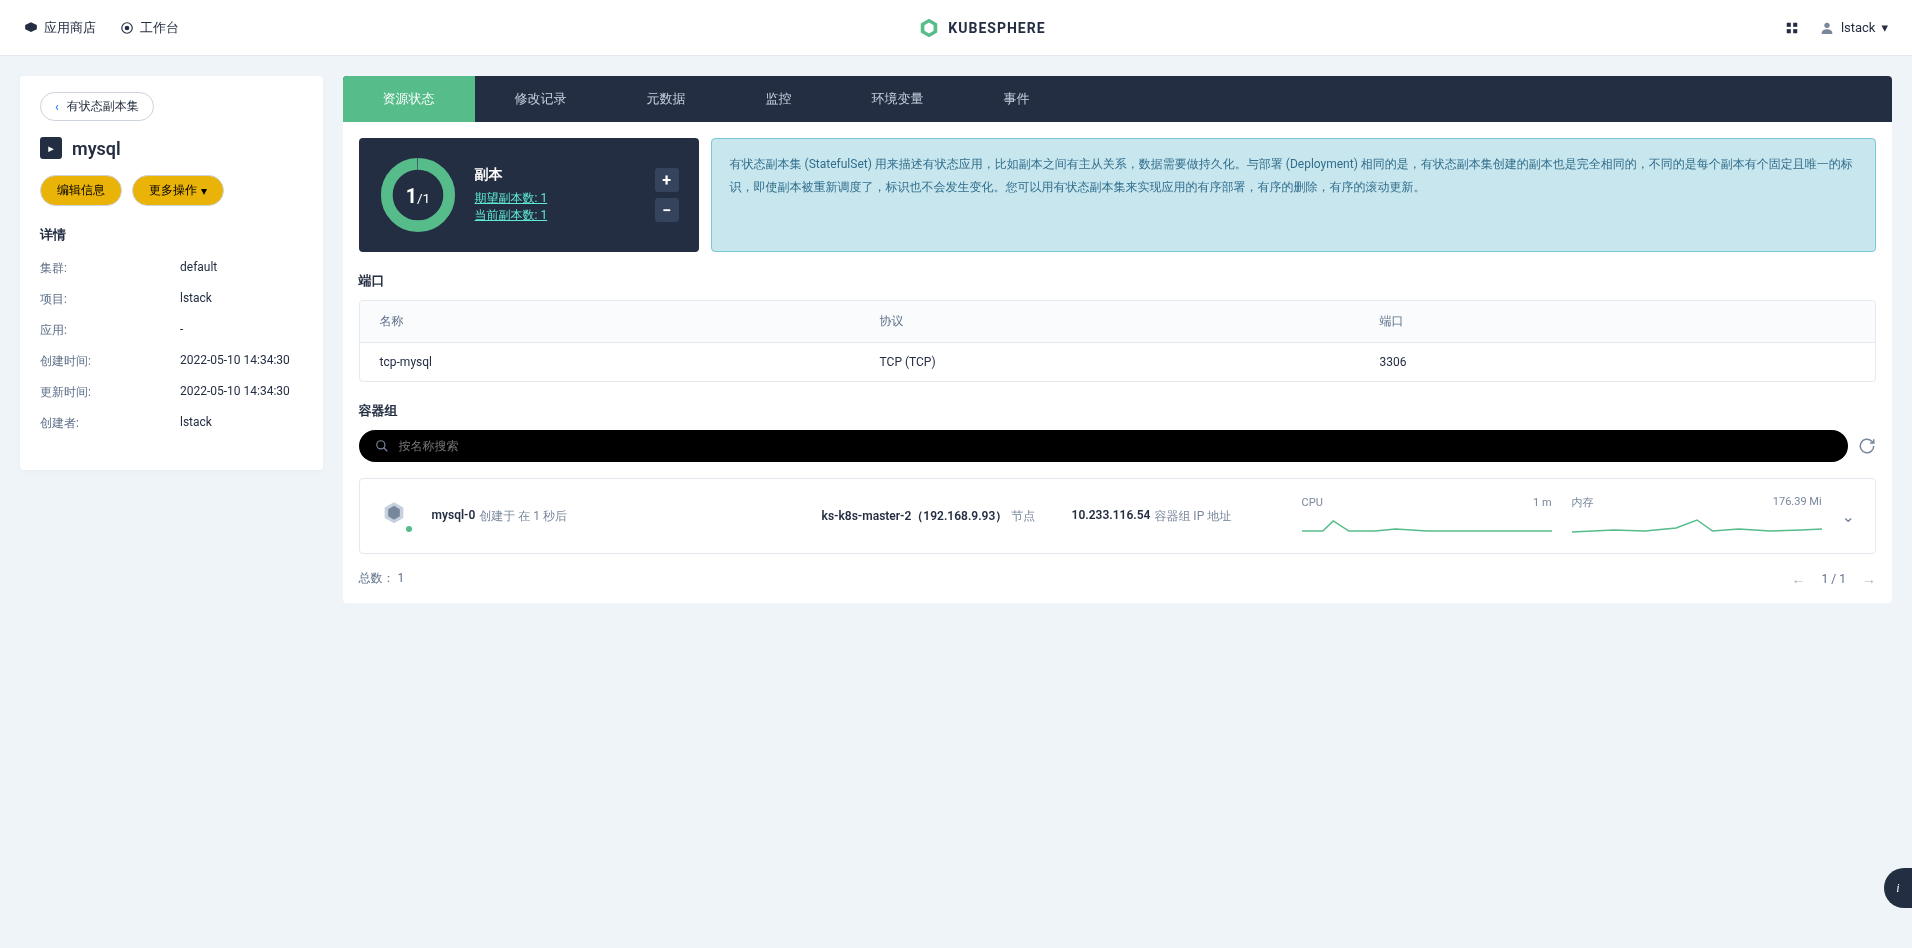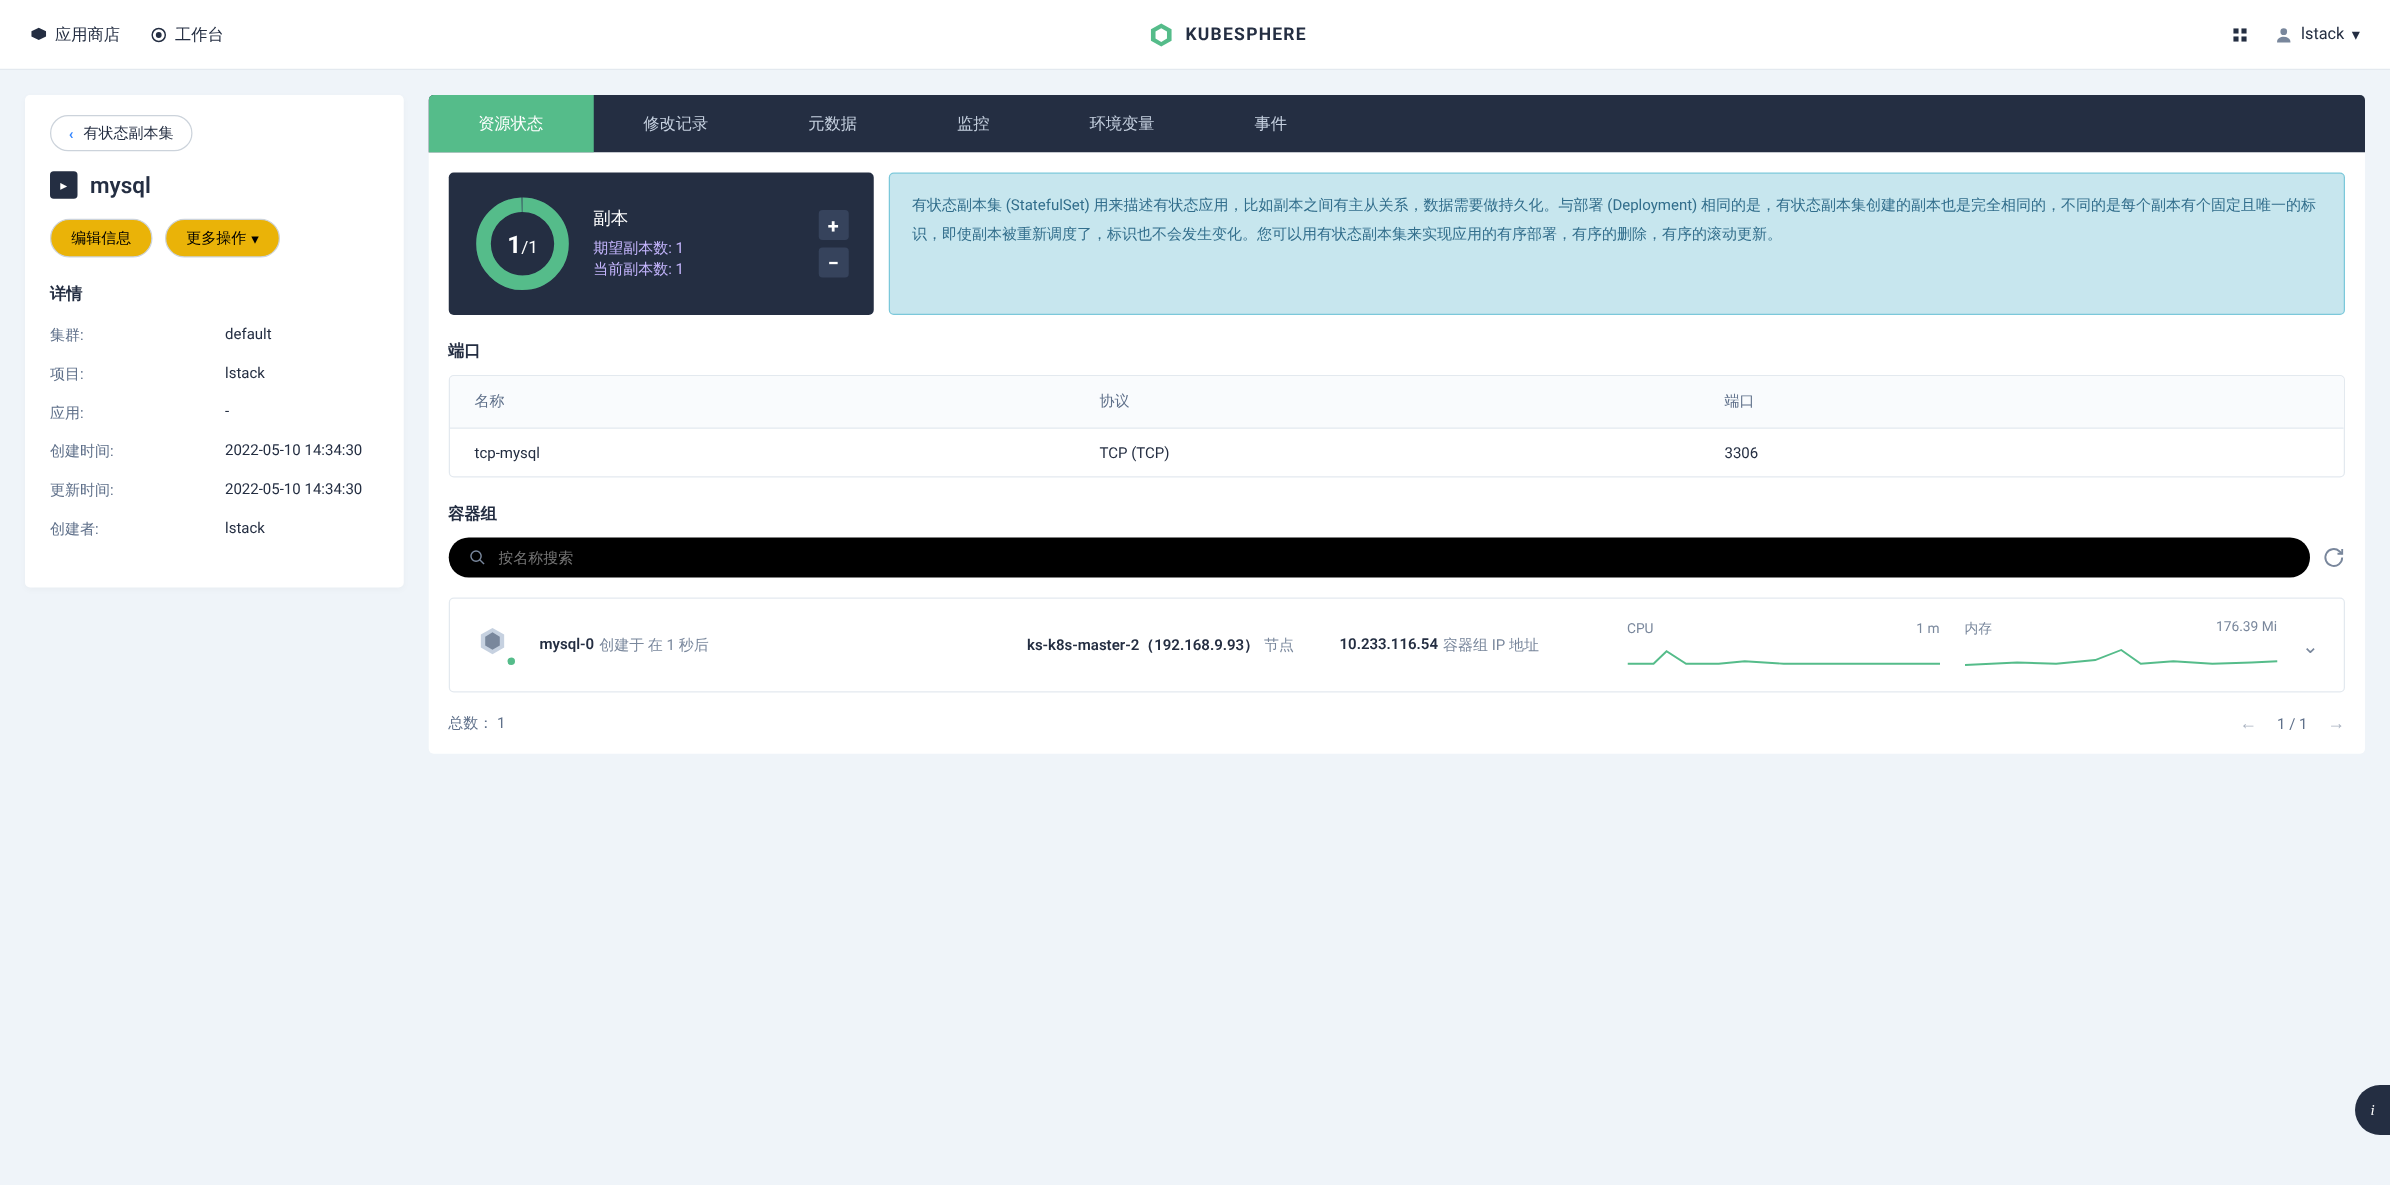--- a/index.html
+++ b/index.html
@@ -28,22 +28,22 @@
 .detail-value { color: #242e42; }
 .main { flex: 1; }
 .tabs { background: #242e42; border-radius: 4px 4px 0 0; display: flex; overflow: hidden; }
 .tab { padding: 14px 40px; color: #c6d1e0; font-size: 13px; cursor: pointer; }
 .tab.active { background: #55bc8a; color: #fff; }
 .content { background: #fff; border-radius: 0 0 4px 4px; padding: 16px; }
 .replica-row { display: flex; gap: 12px; margin-bottom: 20px; }
 .replica-card { background: #242e42; border-radius: 4px; padding: 18px 20px; width: 340px; display: flex; align-items: center; gap: 18px; position: relative; }
 .ring { width: 78px; height: 78px; }
 .replica-info { color: #fff; flex: 1; }
-.replica-title { font-size: 14px; font-weight: 400; margin-bottom: 6px; }
-.replica-line { font-size: 12px; color: #c4b5fd; }
+.replica-title { font-size: 14px; font-weight: 700; margin-bottom: 6px; }
+.replica-line { font-size: 12px; color: #5eead4; text-decoration: underline; }
 .replica-btns { display: flex; flex-direction: column; gap: 6px; }
 .sq-btn { width: 24px; height: 24px; background: #36435c; color: #fff; border-radius: 3px; display: flex; align-items: center; justify-content: center; cursor: pointer; font-size: 16px; font-weight: bold; }
 .info-box { flex: 1; background: #c7e6ee; border: 1px solid #7bc8da; border-radius: 4px; padding: 14px 18px; font-size: 12px; line-height: 1.9; color: #326e8c; }
 .section-title { font-size: 13px; font-weight: 600; margin: 8px 0 10px; }
 .port-table { border: 1px solid #e3e9ef; border-radius: 4px; overflow: hidden; }
 .port-head, .port-row { display: flex; padding: 12px 20px; font-size: 12px; }
 .port-head { background: #f9fbfd; color: #5f708a; border-bottom: 1px solid #e3e9ef; }
 .port-col1 { width: 500px; }
 .port-col2 { width: 500px; }
 .port-col3 { flex: 1; }

